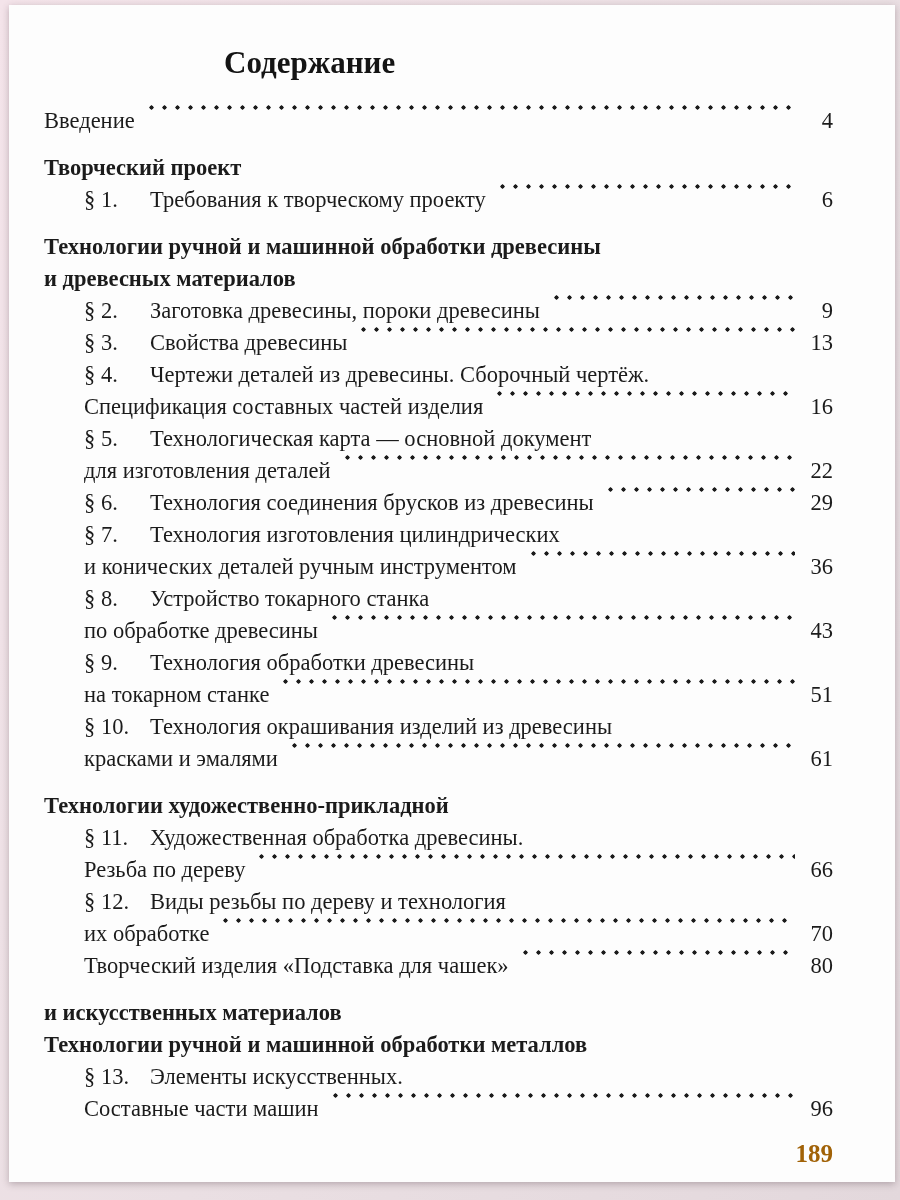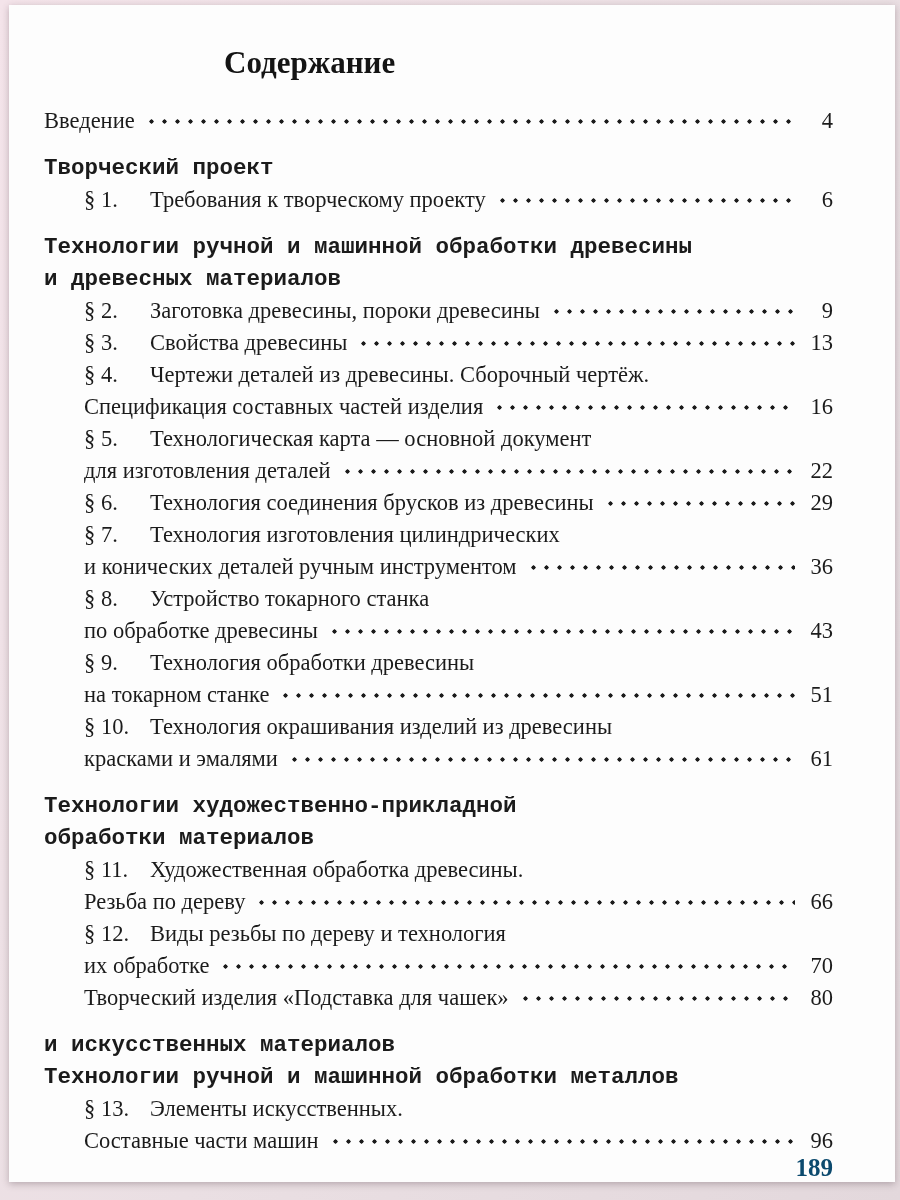--- a/index.html
+++ b/index.html
@@ -19,49 +19,49 @@
     color: #1b1b1b;
   }
   .title {
     font-size: 31px;
     font-weight: bold;
     margin-left: 180px;
     margin-bottom: 24px;
     color: #141414;
   }
   .toc-block { }
-  .toc-block.heading { font-weight: bold; margin-top: 15px; font-family: Liberation Mono, monospace; }
+  .toc-block.heading { font-weight: bold; margin-top: 15px; }
   .toc-block.indent { margin-left: 40px; }
   .toc-line {
     display: flex;
-    align-items: center;
+    align-items: flex-start;
     line-height: 32px;
     font-size: 22.5px;
     white-space: nowrap;
   }
   .label { display: inline-block; width: 66px; flex: 0 0 66px; }
   .text { flex: 0 0 auto; }
   .dots {
     flex: 1 1 auto;
     height: 5px;
     min-width: 14px;
     margin: 0 2px 0 10px;
     background-image: radial-gradient(circle, #1b1b1b 1.9px, transparent 2.3px);
     background-size: 13px 5px;
     background-repeat: repeat-x;
     background-position: 0 0;
   }
   .pagenum { flex: 0 0 auto; min-width: 36px; text-align: right; }
   .folio {
     position: absolute;
     right: 62px;
-    bottom: 0;
+    bottom: 14px;
     font-weight: bold;
     font-size: 25px;
-    color: #0c4a6e;
+    color: #a16207;
   }
 </style>
 </head>
 <body>
 
 <main class="page">
   <h1 class="title">Содержание</h1>
   <div>
       <div class="toc-block entry">
         <div class="toc-line">
@@ -178,23 +178,20 @@
         <div class="toc-line">
           <span class="text">красками и эмалями</span>
           <span class="dots"></span>
           <span class="pagenum">61</span>
         </div>
       </div>
       <div class="toc-block heading">
         <div class="toc-line">
           <span class="text">Технологии художественно-прикладной</span>
         </div>
-        <div class="toc-line">
-          <span class="text">обработки материалов</span>
-        </div>
       </div>
       <div class="toc-block entry indent">
         <div class="toc-line">
           <span class="label">§ 11.</span>
           <span class="text">Художественная обработка древесины.</span>
         </div>
         <div class="toc-line">
           <span class="text">Резьба по дереву</span>
           <span class="dots"></span>
           <span class="pagenum">66</span>

